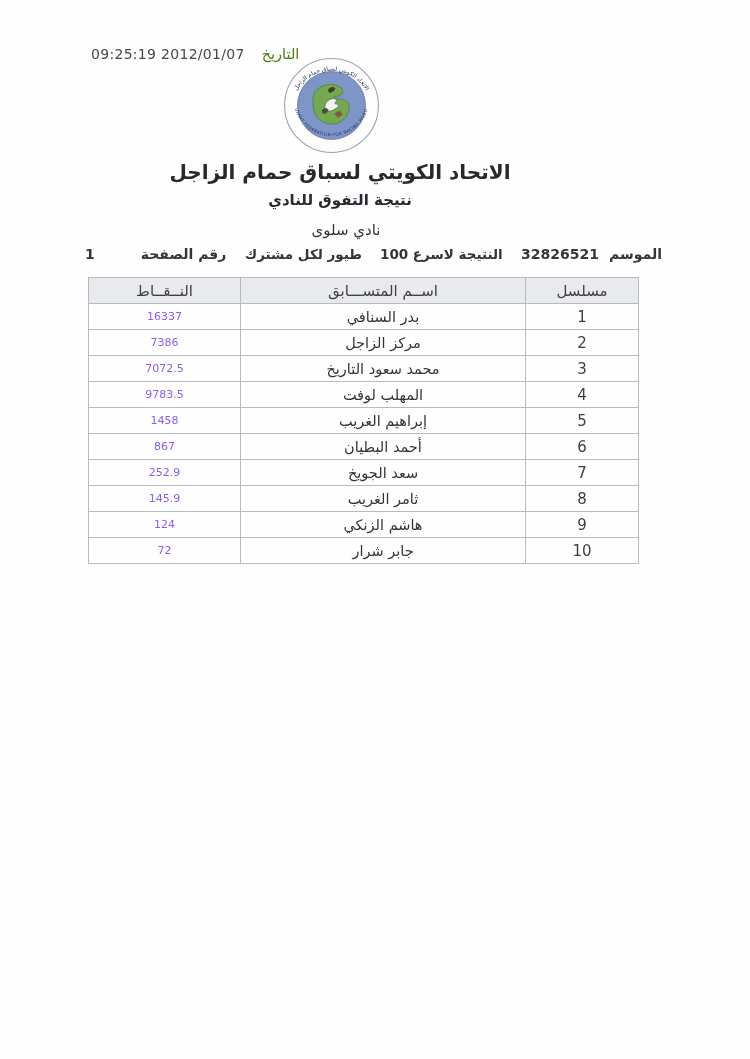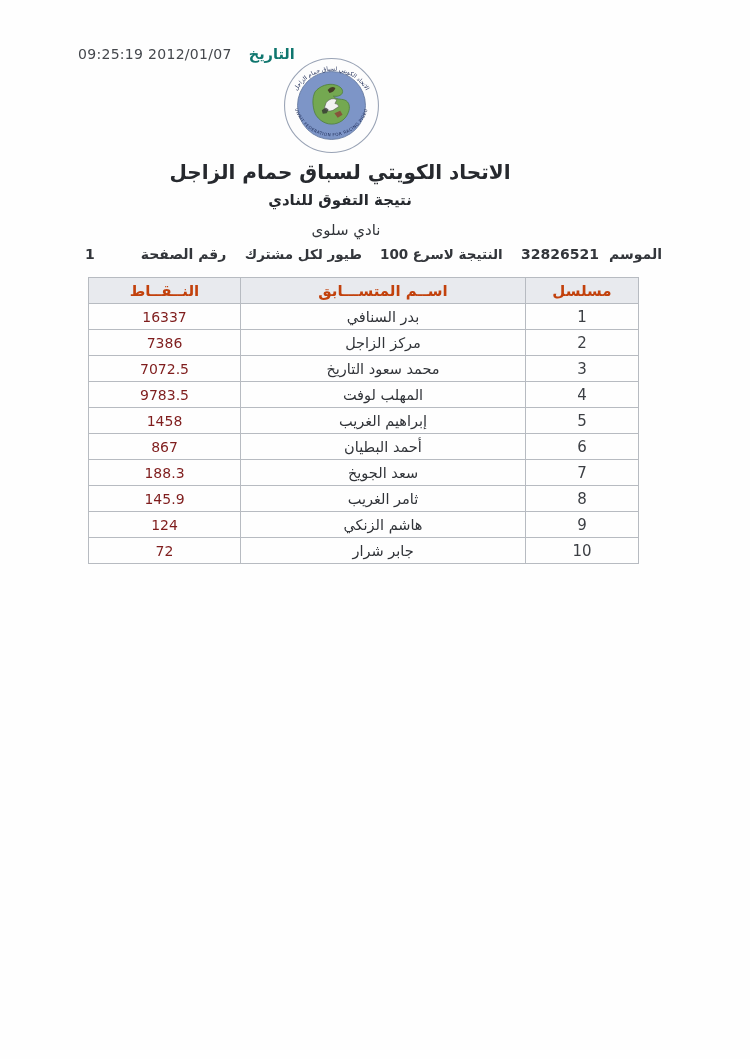--- a/index.html
+++ b/index.html
@@ -8,26 +8,26 @@
     background:#ffffff;
     font-family:"DejaVu Sans",sans-serif;
     color:#2e3135;
     position:relative;
     overflow:hidden;
   }
   .page{position:absolute;inset:0;background:#fefefe;}
 
   
   .date-row{
-    position:absolute;left:78px;top:46px;
+    position:absolute;left:91px;top:46px;
     display:flex;direction:ltr;align-items:baseline;gap:17px;
     font-size:14px;color:#45484d;
   }
   .date-value{letter-spacing:.3px;}
-  .date-label{font-weight:bold;color:#0f766e;font-size:14.5px;}
+  .date-label{font-weight:normal;color:#4d7c0f;font-size:14.5px;}
 
   
   .logo{position:absolute;left:283px;top:57px;width:97px;height:97px;}
 
   
   .titles{
     position:absolute;left:0;top:160px;width:680px;
     text-align:center;direction:rtl;color:#26292e;
   }
   .title-main{font-size:20px;font-weight:bold;line-height:1.2;}
@@ -53,28 +53,28 @@
     table-layout:fixed;color:#34373c;
   }
   table.results th,table.results td{
     border:1px solid #b7bbc1;
     height:25px;padding:0 4px;
     text-align:center;vertical-align:middle;
     overflow:hidden;white-space:nowrap;
   }
   table.results th{
     background:#e8eaee;
-    font-weight:bold;font-size:15px;color:#c2410c;
+    font-weight:normal;font-size:15px;color:#404040;
   }
   col.c-serial{width:113px;}
   col.c-name{width:285px;}
   col.c-points{width:152px;}
   td.c-serial{font-size:15px;color:#3c3f44;}
   td.c-name{font-size:14.5px;color:#303338;}
-  td.c-points{font-size:14px;color:#7f1d1d;font-family:"DejaVu Sans",sans-serif;}
+  td.c-points{font-size:11px;color:#8b5cf6;font-family:"DejaVu Sans",sans-serif;}
 </style>
 </head>
 <body>
 
 <div class="page">
 
   <div class="date-row">
     <span class="date-value">09:25:19 2012/01/07</span>
     <span class="date-label">التاريخ</span>
   </div>
@@ -168,21 +168,21 @@
           <td class="c-points">1458</td>
         </tr>
         <tr>
           <td class="c-serial">6</td>
           <td class="c-name">أحمد البطيان</td>
           <td class="c-points">867</td>
         </tr>
         <tr>
           <td class="c-serial">7</td>
           <td class="c-name">سعد الجويخ</td>
-          <td class="c-points">188.3</td>
+          <td class="c-points">252.9</td>
         </tr>
         <tr>
           <td class="c-serial">8</td>
           <td class="c-name">ثامر الغريب</td>
           <td class="c-points">145.9</td>
         </tr>
         <tr>
           <td class="c-serial">9</td>
           <td class="c-name">هاشم الزنكي</td>
           <td class="c-points">124</td>

